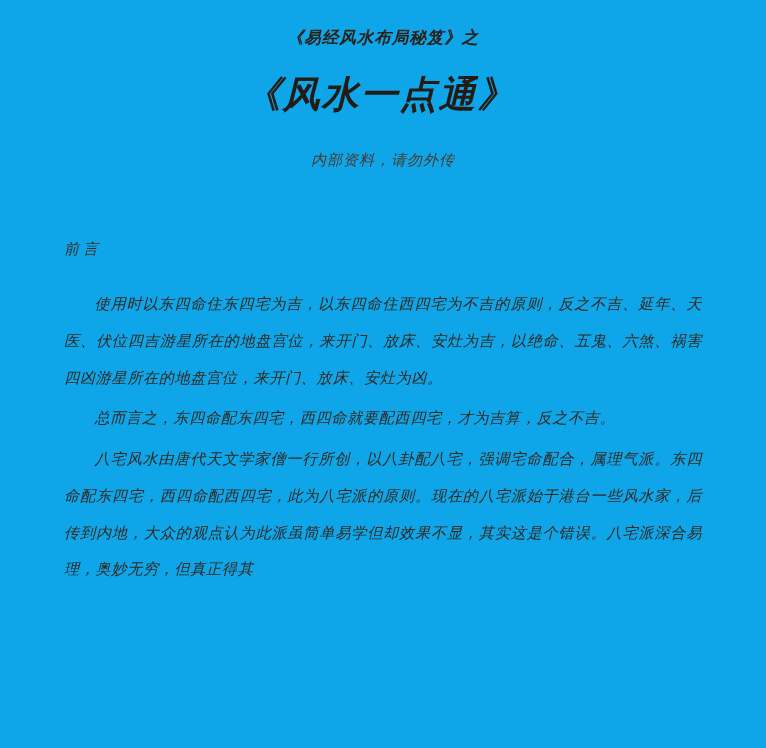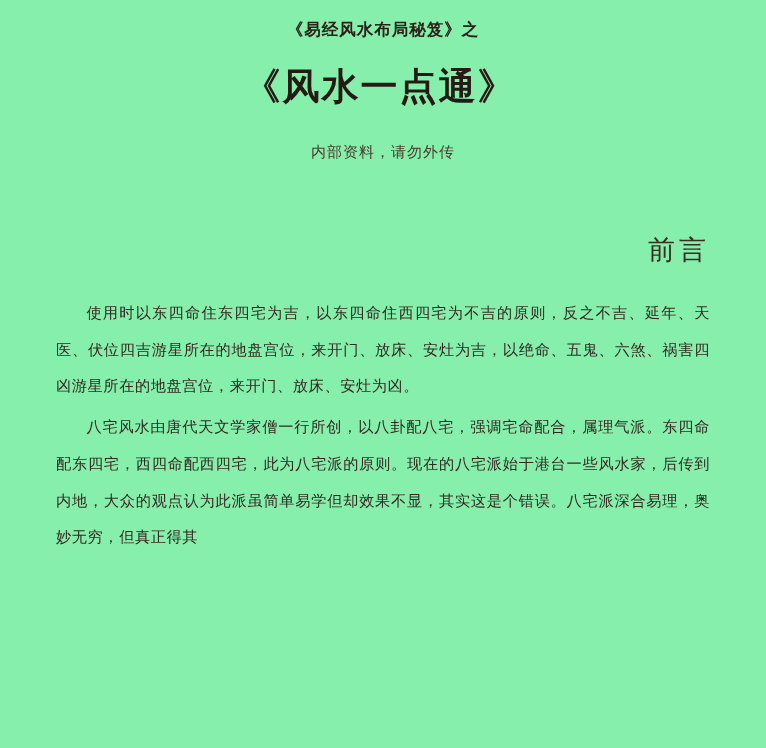--- a/index.html
+++ b/index.html
@@ -13,22 +13,23 @@
     background: #fbe8da;
     font-family: "DejaVu Serif", "Liberation Serif", serif;
     color: #33281f;
     overflow: hidden;
   }
   .page {
     position: relative;
     width: 766px;
     height: 748px;
     box-sizing: border-box;
-    padding: 4px;
-    background: #86efac;
+    padding: 12px;
+    background: #0ea5e9;
+    font-style: italic;
   }
 
   
   .cover {
     padding-top: 14px;
     text-align: center;
   }
   .cover-series {
     font-size: 16.5px;
     font-weight: 700;
@@ -55,22 +56,22 @@
     margin: 33px 0 10px 0;
     line-height: 1.4;
   }
 
   
   .content {
     margin-top: 68px;
     padding: 0 52px 0 52px;
   }
   .section-heading {
-    text-align: right;
-    font-size: 27px;
+    text-align: left;
+    font-size: 15px;
     font-weight: 400;
     letter-spacing: 4px;
     color: #3a2e23;
     margin: 0 0 26px 0;
     line-height: 1.4;
   }
   .para {
     font-size: 15.2px;
     line-height: 2.42;
     letter-spacing: 0.6px;
@@ -100,19 +101,20 @@
     <p class="cover-note">内部资料，请勿外传</p>
   </div>
 
   <div class="content">
 
     <h2 class="section-heading">前言</h2>
 
 
     <p class="para">使用时以东四命住东四宅为吉，以东四命住西四宅为不吉的原则，反之不吉、延年、天医、伏位四吉游星所在的地盘宫位，来开门、放床、安灶为吉，以绝命、五鬼、六煞、祸害四凶游星所在的地盘宫位，来开门、放床、安灶为凶。</p>
 
+    <p class="para">总而言之，东四命配东四宅，西四命就要配西四宅，才为吉算，反之不吉。</p>
 
 
     <p class="para">八宅风水由唐代天文学家僧一行所创，以八卦配八宅，强调宅命配合，属理气派。东四命配东四宅，西四命配西四宅，此为八宅派的原则。现在的八宅派始于港台一些风水家，后传到内地，大众的观点认为此派虽简单易学但却效果不显，其实这是个错误。八宅派深合易理，奥妙无穷，但真正得其</p>
 
   </div>
 
 </div>
 
 </body></html>

